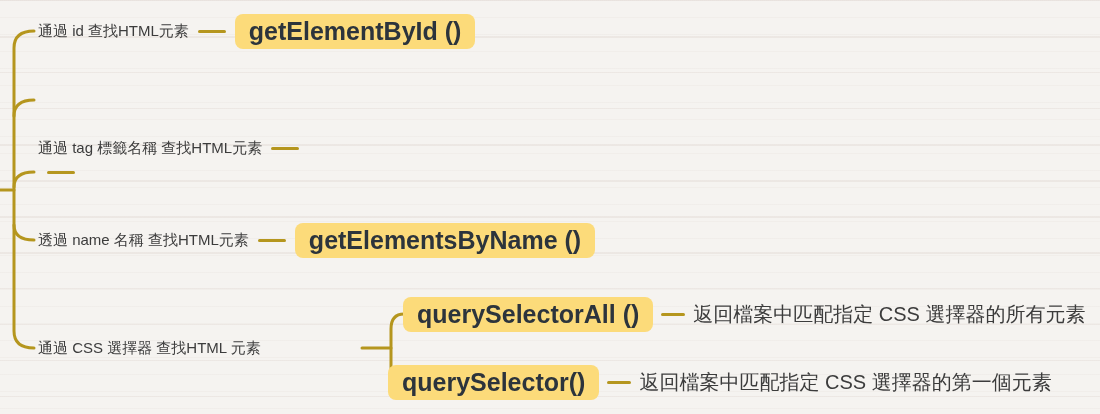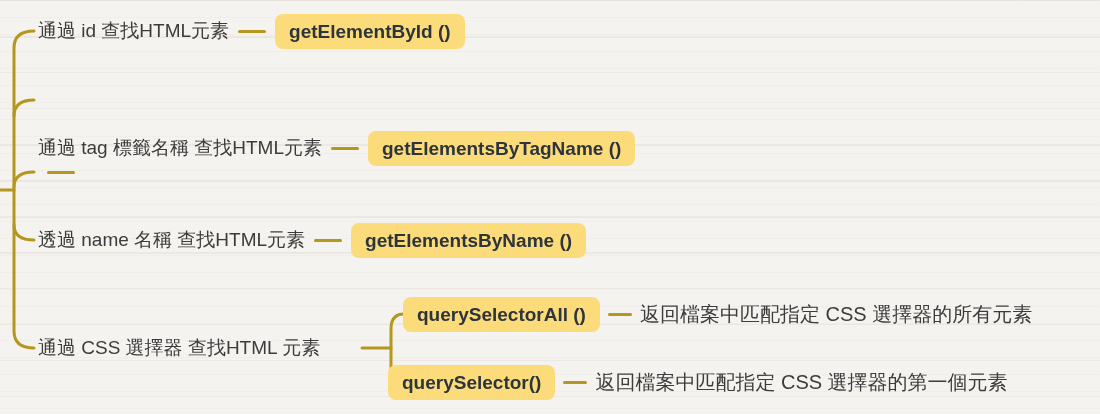--- a/index.html
+++ b/index.html
@@ -8,26 +8,26 @@
     width:1100px;height:414px;
     overflow:hidden;
     background:
       repeating-linear-gradient(to bottom, rgba(205,190,182,0.22) 0 1.5px, rgba(0,0,0,0) 1.5px 36px),
       repeating-linear-gradient(to bottom, rgba(215,205,198,0.14) 0 1px, rgba(0,0,0,0) 1px 17px),
       #f5f3f0;
     font-family:"Liberation Sans","DejaVu Sans",sans-serif;
   }
   .connectors{position:absolute;left:0;top:0;width:1100px;height:414px;pointer-events:none;}
   .row{position:absolute;display:flex;align-items:center;height:36px;white-space:nowrap;}
-  .label{font-size:19px;color:#3c3c3c;}
+  .label{font-size:15px;color:#3c3c3c;}
   .dash{width:28px;height:3px;background:#b5961e;border-radius:2px;margin:0 9px;flex:0 0 auto;}
   .dash.small{width:24px;margin:0 8px;}
   .node{
     background:#fcdb7a;color:#2c343c;
-    font-weight:700;font-size:19px;line-height:27px;
+    font-weight:700;font-size:25px;line-height:27px;
     padding:4px 14px;border-radius:8px;
   }
   .desc{font-size:20px;color:#3c3c3c;}
 </style>
 </head>
 <body>
 
 <div class="canvas">
 
   <svg class="connectors" viewBox="0 0 1100 414" xmlns="http://www.w3.org/2000/svg" aria-hidden="true">
@@ -44,21 +44,20 @@
 
   <div class="row" style="left:38px;top:13px;">
     <span class="label">通過 id 查找HTML元素</span>
     <span class="dash"></span>
     <span class="node">getElementById ()</span>
   </div>
 
   <div class="row" style="left:38px;top:82px;margin-top:48px;">
     <span class="label">通過 tag 標籤名稱 查找HTML元素</span>
     <span class="dash"></span>
-    <span class="node">getElementsByTagName ()</span>
   </div>
 
   <div class="row" style="left:38px;top:154px;">
     <span class="dash"></span>
   </div>
 
   <div class="row" style="left:38px;top:330px;">
     <span class="label">通過 CSS 選擇器 查找HTML 元素</span>
   </div>
 

